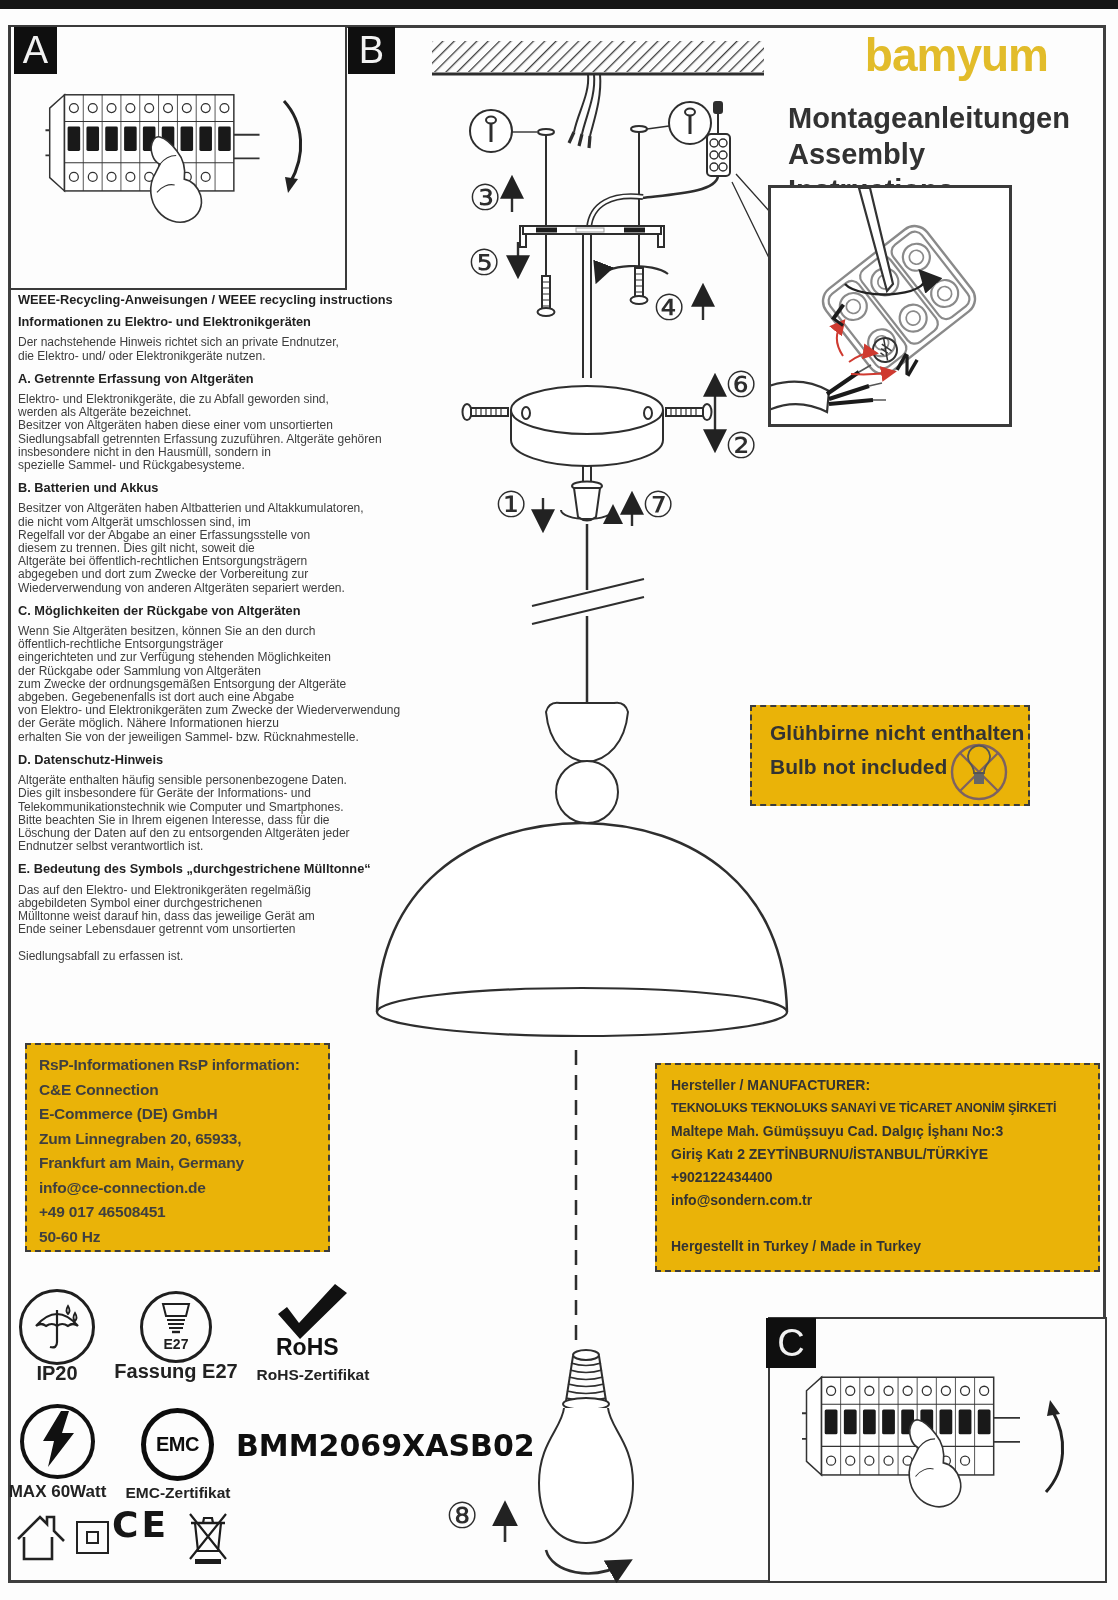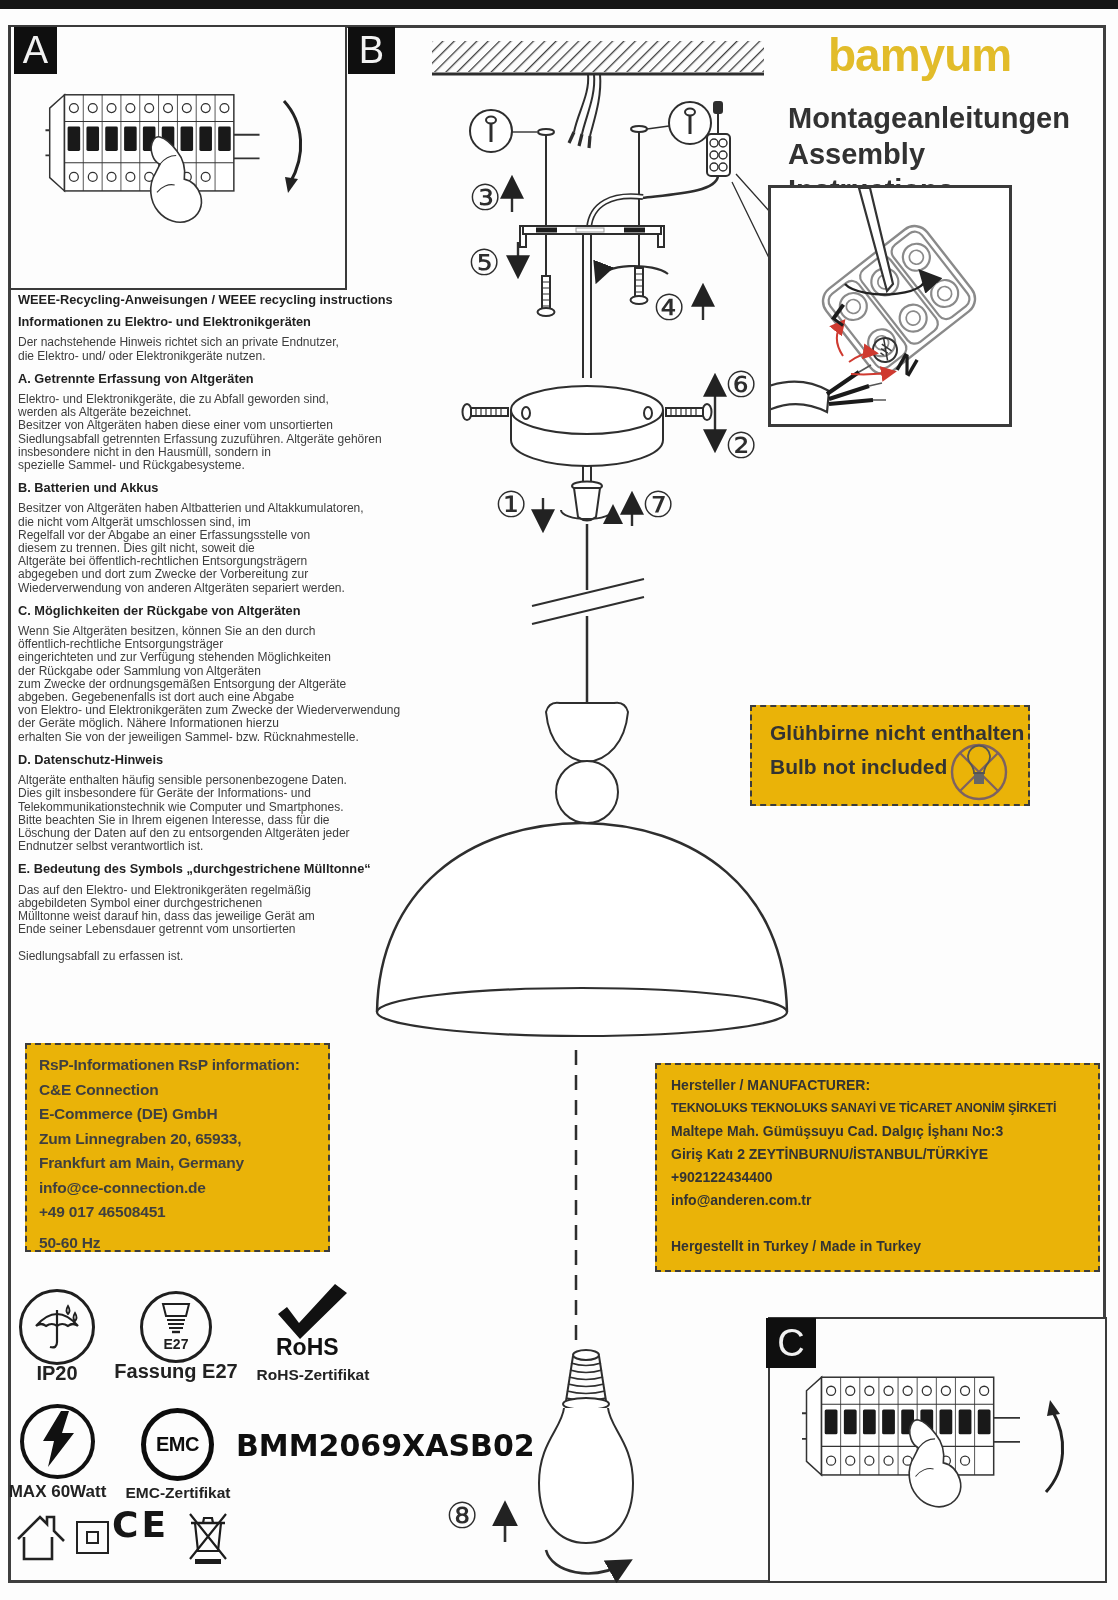--- a/index.html
+++ b/index.html
@@ -9,24 +9,24 @@
   .bar{background:#151515;}
   .pageborder{border:3px solid #3f3f3f;box-sizing:border-box;}
   .panel{border:2px solid #3a3a3a;box-sizing:border-box;background:#fdfdfd;}
   .plabel{background:#0f0f0f;color:#f2f2f2;display:flex;align-items:center;justify-content:center;
           font-size:38px;font-weight:400;z-index:5;}
   .dashedbox{border:2px dashed #3c3c3c;box-sizing:border-box;background:#eab308;z-index:4;}
   .step{font-family:"DejaVu Sans",sans-serif;font-size:36px;line-height:1;color:#2d2d2d;z-index:3;}
   .weee{width:432px;font-size:12px;line-height:13.2px;color:#3d3d3d;}
   .weee h4{font-size:12.8px;margin:9px 0 8px 0;color:#1f1f1f;}
   .weee .bd{white-space:pre-line;margin:0 0 2px 0;}
-  .brand{font-size:46px;font-weight:bold;letter-spacing:-1px;text-align:left;}
+  .brand{font-size:46px;font-weight:bold;letter-spacing:-1px;text-align:right;}
   .titl{font-size:29px;font-weight:600;color:#323232;text-align:left;line-height:36px;}
   .rsp-line{font-size:15.5px;font-weight:bold;color:#3f3f3f;line-height:24.5px;letter-spacing:-.2px;white-space:nowrap;}
-  .rsp-line:last-child{margin-top:6px;}
+  .rsp-line:last-child{}
   .manu-line{font-size:14px;font-weight:bold;color:#333;line-height:23px;white-space:nowrap;}
   .manu-line:nth-child(2){font-size:12.6px;letter-spacing:-.2px;}
   .circ{border-radius:50%;box-sizing:border-box;display:flex;align-items:center;justify-content:center;background:#fdfdfd;}
   .clabel{font-weight:bold;text-align:center;color:#222;}
   .bulbnote{font-size:21px;font-weight:600;color:#333;line-height:36px;}
   .rot{transform-origin:center;display:inline-block;font-weight:bold;color:#1c1c1c;font-size:27px;z-index:6;}
   svg{display:block;}
   .nz{z-index:2;}
 </style>
 </head>
@@ -323,21 +323,21 @@
     </div>
   </div>
 
   <div class="abs dashedbox" style="left:655px;top:1063px;width:445px;height:209px">
     <div style="position:absolute;left:14px;top:9px">
       <div class="manu-line">Hersteller / MANUFACTURER:</div>
       <div class="manu-line">TEKNOLUKS TEKNOLUKS SANAYİ VE TİCARET ANONİM ŞİRKETİ</div>
       <div class="manu-line">Maltepe Mah. Gümüşsuyu Cad. Dalgıç İşhanı No:3</div>
       <div class="manu-line">Giriş Katı 2 ZEYTİNBURNU/İSTANBUL/TÜRKİYE</div>
       <div class="manu-line">+902122434400</div>
-      <div class="manu-line">info@anderen.com.tr</div>
+      <div class="manu-line">info@sondern.com.tr</div>
       <div class="manu-line" style="margin-top:23px">Hergestellt in Turkey / Made in Turkey</div>
     </div>
   </div>
 
   <div class="abs circ" style="left:19px;top:1289px;width:76px;height:76px;border:3.5px solid #1f1f1f">
     <svg width="54" height="54" viewBox="0 0 54 54">
       <g stroke="#1f1f1f" fill="none" stroke-width="2.2">
         <path d="M6,26 Q27,2 48,26 Q43,22 38,26 Q32,22 27,26 Q22,22 16,26 Q11,22 6,26 Z"></path>
         <path d="M27,10 V42 Q27,49 20,47"></path>
         <path d="M38,6 q3,5 0,8 q-3,-3 0,-8 Z M45,13 q3,5 0,8 q-3,-3 0,-8 Z" stroke-width="1.8"></path>

